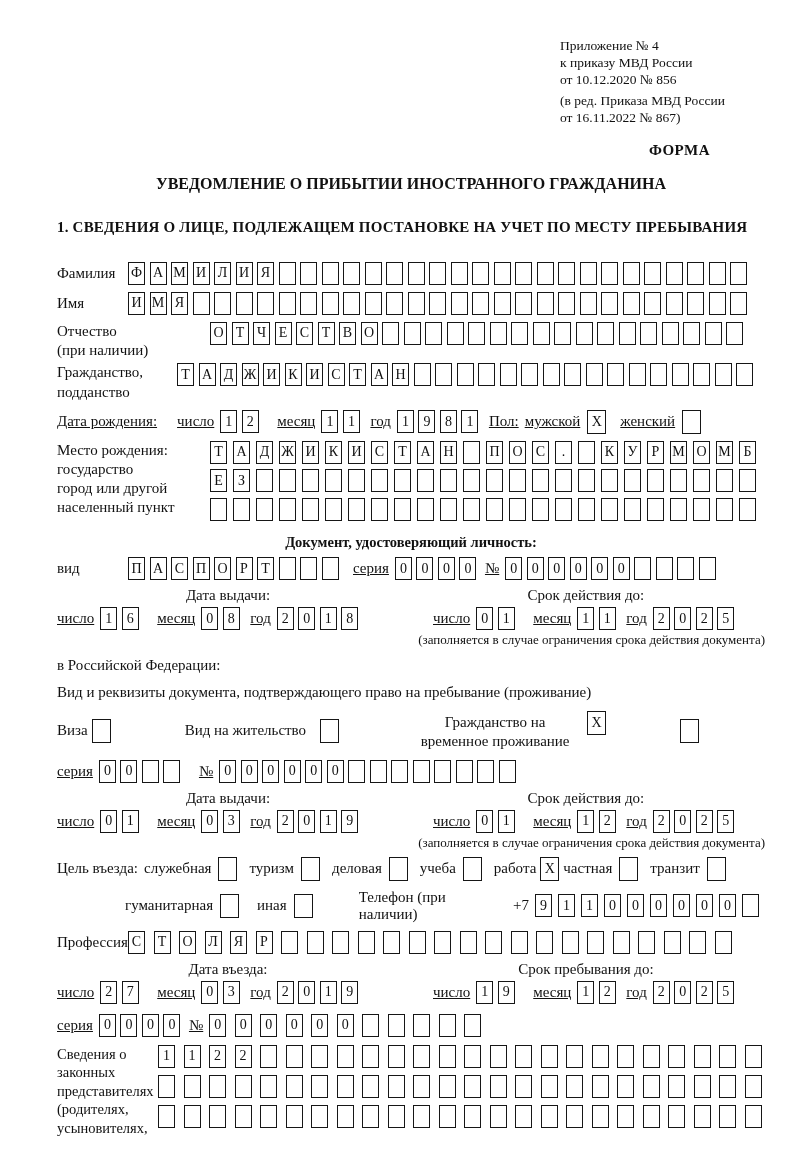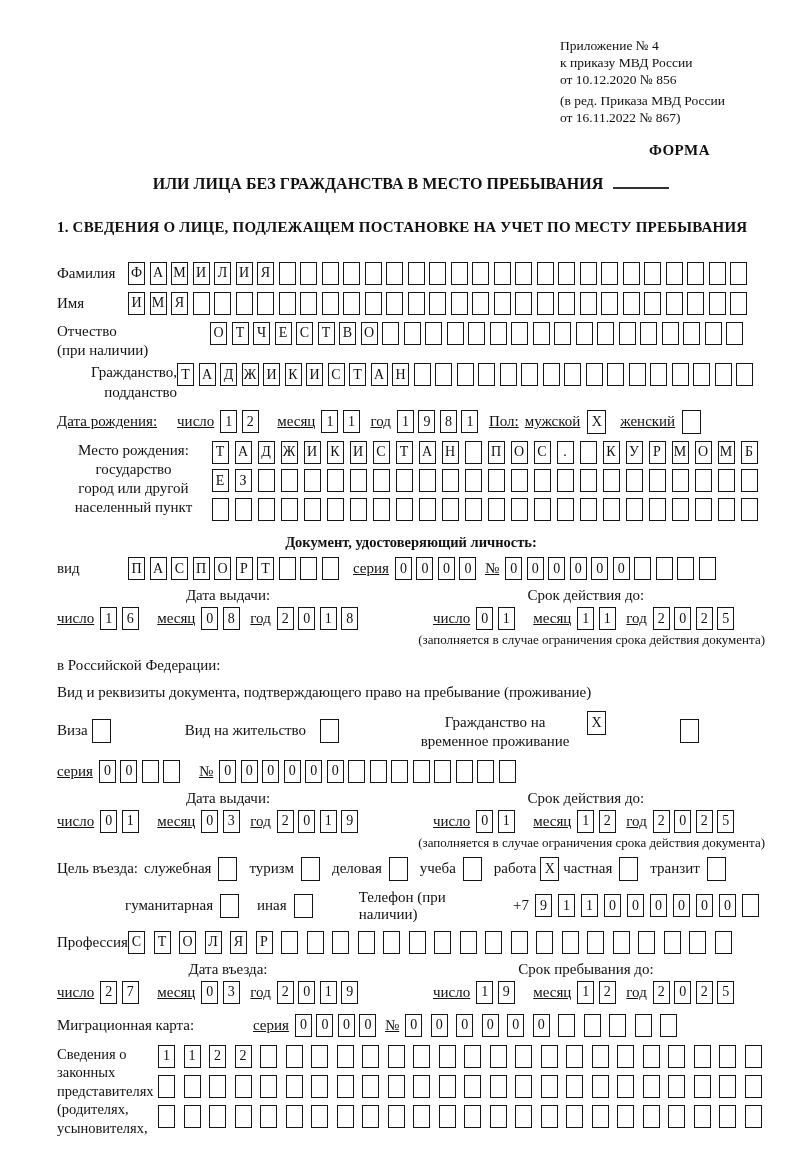--- a/index.html
+++ b/index.html
@@ -56,21 +56,21 @@
     <div>от 10.12.2020 № 856</div>
     <div class="amd">
       <div>(в ред. Приказа МВД России</div>
       <div>от 16.11.2022 № 867)</div>
     </div>
   </div>
 
   <div class="forma">ФОРМА</div>
 
   <div class="title">
-    <div><span class="bind-inline">ИЛИ ЛИЦА БЕЗ ГРАЖДАНСТВА В МЕСТО ПРЕБЫВАНИЯ</span><span class="t-underline"></span></div>
+    <div>УВЕДОМЛЕНИЕ О ПРИБЫТИИ ИНОСТРАННОГО ГРАЖДАНИНА</div>
   </div>
 
   <div class="sec-heading">1. СВЕДЕНИЯ О ЛИЦЕ, ПОДЛЕЖАЩЕМ ПОСТАНОВКЕ НА УЧЕТ ПО МЕСТУ ПРЕБЫВАНИЯ</div>
 
   <div class="frow" style="margin-top:26px;">
     <span class="lbl w71">Фамилия</span>
     <span class="boxes">
         <span class="cbox">Ф</span>
         <span class="cbox">А</span>
         <span class="cbox">М</span>
@@ -165,21 +165,21 @@
         <span class="cbox"></span>
         <span class="cbox"></span>
         <span class="cbox"></span>
         <span class="cbox"></span>
         <span class="cbox"></span>
         <span class="cbox"></span>
         <span class="cbox"></span>
       </span>
   </div>
 
-  <div class="frow top" style="margin-bottom:4px;text-align:right;">
+  <div class="frow top" style="margin-bottom:4px;">
     <span class="lbl w120">
       <div>Гражданство,</div>
       <div>подданство</div>
     </span>
     <span class="boxes">
         <span class="cbox">Т</span>
         <span class="cbox">А</span>
         <span class="cbox">Д</span>
         <span class="cbox">Ж</span>
         <span class="cbox">И</span>
@@ -227,21 +227,21 @@
         <span class="cbox">8</span>
         <span class="cbox">1</span>
       </span>
     <span class="ilbl" style="margin-left:6px;">Пол:</span>
     <span class="ilbl" style="margin-right:0;">мужской</span>
     <span class="cbox check">X</span>
     <span class="ilbl" style="margin-left:14px;margin-right:0;">женский</span>
     <span class="cbox check"></span>
   </div>
 
-  <div class="frow top stack" style="margin-top:6px;margin-bottom:2px;text-align:center;">
+  <div class="frow top stack" style="margin-top:6px;margin-bottom:2px;">
     <span class="lbl w153">
       <div>Место рождения:</div>
       <div>государство</div>
       <div>город или другой</div>
       <div>населенный пункт</div>
     </span>
     <span>
       <div class="boxes mid">
           <span class="cbox">Т</span>
           <span class="cbox">А</span>
@@ -614,21 +614,20 @@
             <span class="cbox">2</span>
             <span class="cbox">0</span>
             <span class="cbox">2</span>
             <span class="cbox">5</span>
           </span>
       </div>
     </div>
   </div>
 
   <div class="frow" style="margin-top:10px;">
-    <span class="lbl" style="width:196px;">Миграционная карта:</span>
     <span class="ilbl">серия</span>
     <span class="boxes">
         <span class="cbox">0</span>
         <span class="cbox">0</span>
         <span class="cbox">0</span>
         <span class="cbox">0</span>
       </span>
     <span class="ilbl" style="margin-left:4px;">№</span>
     <span class="boxes wide">
         <span class="cbox">0</span>

